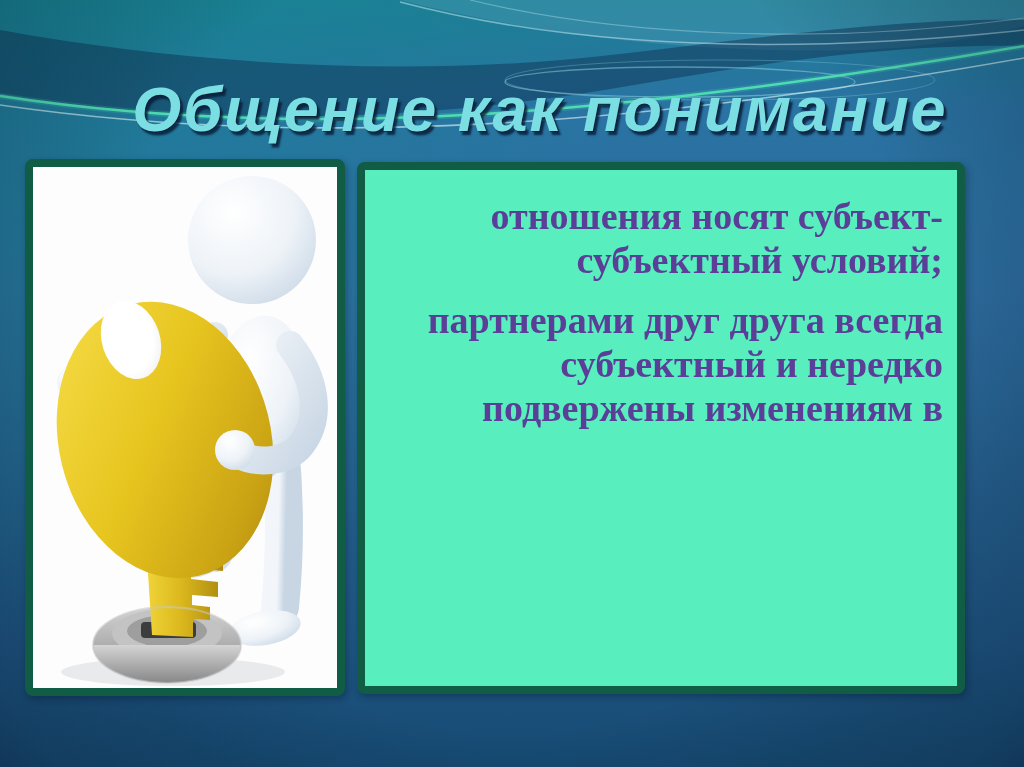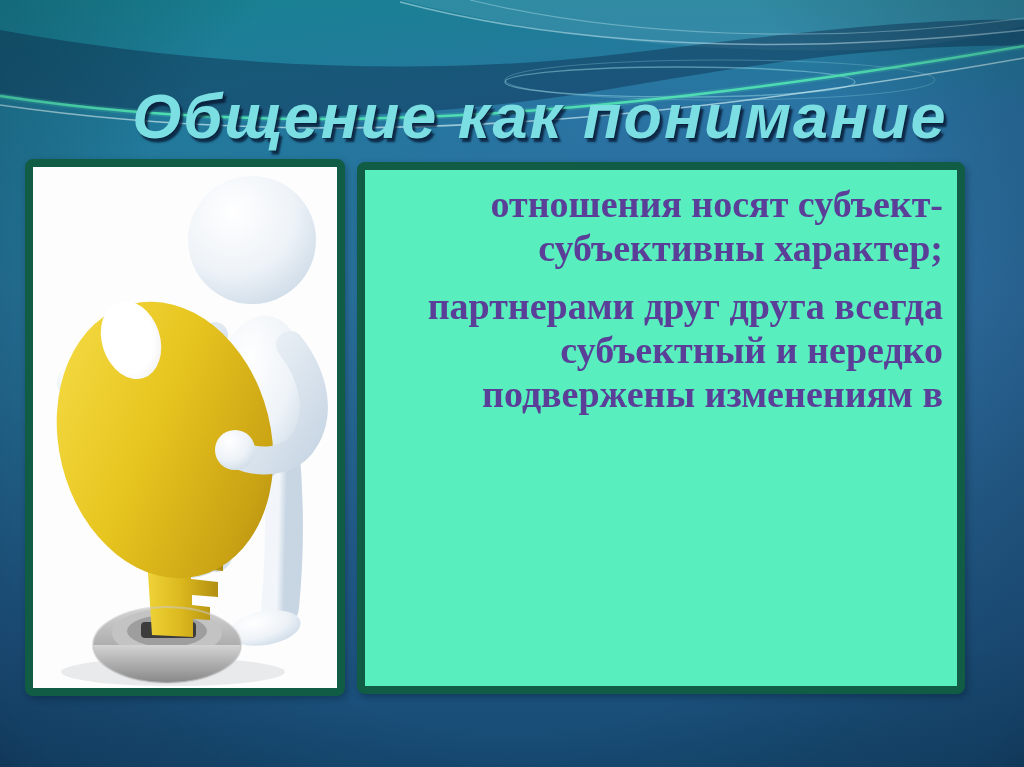--- a/index.html
+++ b/index.html
@@ -2,21 +2,21 @@
 <html><head>
 <meta charset="utf-8">
 <style>
   html,body { margin:0; padding:0; background:#0d2c44; }
   .slide {
     position:relative; width:1024px; height:767px; overflow:hidden;
     font-family:"Liberation Sans", sans-serif;
   }
   .bg { position:absolute; left:0; top:0; width:1024px; height:767px; display:block; }
   .title {
-    position:absolute; left:0; right:0; top:72px; margin:8px; padding-left:56px;
+    position:absolute; left:0; right:0; top:72px; margin:1px; padding-left:56px;
     text-align:center;
     font-family:"Liberation Sans", sans-serif;
     font-style:italic; font-weight:700; font-size:63px; line-height:1.15;
     letter-spacing:2px; color:#7bdee2;
     text-shadow: 3px 4px 2px rgba(8,26,52,0.80), 1px 1px 0 rgba(8,26,52,0.55);
   }
   .image-frame {
     position:absolute; left:25px; top:159px; width:320px; height:537px;
     box-sizing:border-box; margin:0;
     border:8px solid #115c44; border-radius:8px; background:#fdfdfd;
@@ -24,21 +24,21 @@
   }
   .image-frame svg { display:block; width:100%; height:100%; }
   .text-box {
     position:absolute; left:357px; top:162px; width:608px; height:532px;
     box-sizing:border-box;
     border:8px solid #115c44; border-radius:8px; background:#58eebd;
     padding:8px 14px 8px 30px;
     box-shadow:2px 3px 7px rgba(0,10,25,0.30);
   }
   .para {
-    margin:4px 0 14px; text-align:right;
+    margin:16px 0 14px; text-align:right;
     font-family:"Liberation Serif", serif; font-weight:700;
     font-size:38px; line-height:44px; color:#5a3e97;
   }
   .para:last-child { margin-bottom:0; }
   .line { display:block; }
 </style>
 </head>
 <body>
 
 <div class="slide">
@@ -144,21 +144,21 @@
       <g>
         <path d="M257,178 C282,210 290,250 268,278 C255,294 228,298 206,288" stroke="url(#figLimb)" stroke-width="28" fill="none" stroke-linecap="round"></path>
         <circle cx="202" cy="283" r="20" fill="url(#figGrad)"></circle>
       </g>
     </svg>
   </figure>
 
   <div class="text-box">
     <p class="para">
       <span class="line">отношения носят субъект-</span>
-      <span class="line">субъективны характер;</span>
+      <span class="line">субъектный условий;</span>
     </p>
     <p class="para">
       <span class="line">партнерами друг друга всегда</span>
       <span class="line">субъектный и нередко</span>
       <span class="line">подвержены изменениям в</span>
     </p>
   </div>
 
 </div>
 

